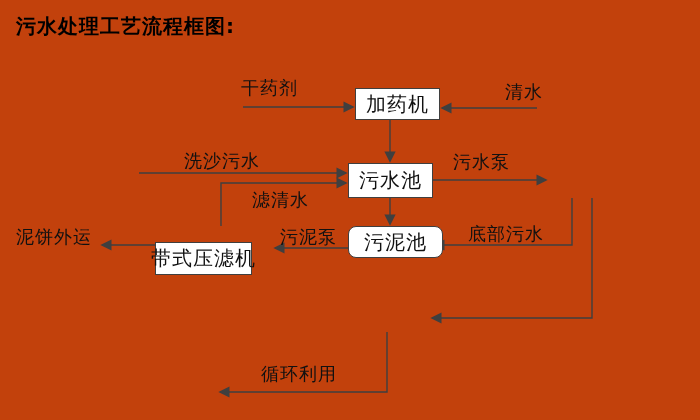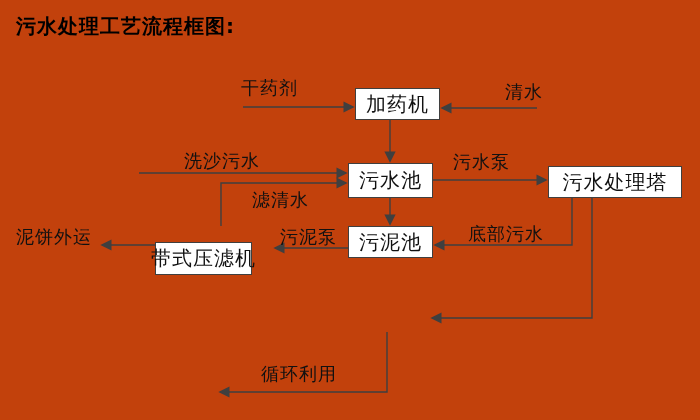--- a/index.html
+++ b/index.html
@@ -78,22 +78,21 @@
       <path d="M572,198 L572,245 L435,245" marker-end="url(#arr)"></path>
       <path d="M348,248 L275,248" marker-end="url(#arr)"></path>
       <path d="M155,245 L102,245" marker-end="url(#arr)"></path>
       <path d="M592,198 L592,318 L432,318" marker-end="url(#arr)"></path>
       <path d="M387,332 L387,392 L220,392" marker-end="url(#arr)"></path>
     </g>
   </svg>
 
   <div class="node" style="left:355px; top:88px; width:85px; height:32px;">加药机</div>
   <div class="node" style="left:348px; top:163px; width:85px; height:35px;">污水池</div>
-  <div class="node" style="left:548px; top:166px; width:134px; height:32px;">污水处理塔</div>
-  <div class="node" style="left:348px; top:226px; width:85px; height:32px;">污泥池</div>
+  <div class="node" style="left:348px; top:226px; width:95px; height:32px;border-radius:8px;">污泥池</div>
   <div class="node" style="left:155px; top:242px; width:97px; height:33px;font-family:Liberation Mono, monospace;">带式压滤机</div>
 
   <div class="edge-label" style="left:241px; top:78px;">干药剂</div>
   <div class="edge-label" style="left:499px; top:82px;margin-left:6px;">清水</div>
   <div class="edge-label" style="left:184px; top:151px;">洗沙污水</div>
   <div class="edge-label" style="left:252px; top:190px;">滤清水</div>
   <div class="edge-label" style="left:453px; top:152px;">污水泵</div>
   <div class="edge-label" style="left:468px; top:224px;">底部污水</div>
   <div class="edge-label" style="left:280px; top:227px;">污泥泵</div>
   <div class="edge-label" style="left:16px; top:227px;">泥饼外运</div>

